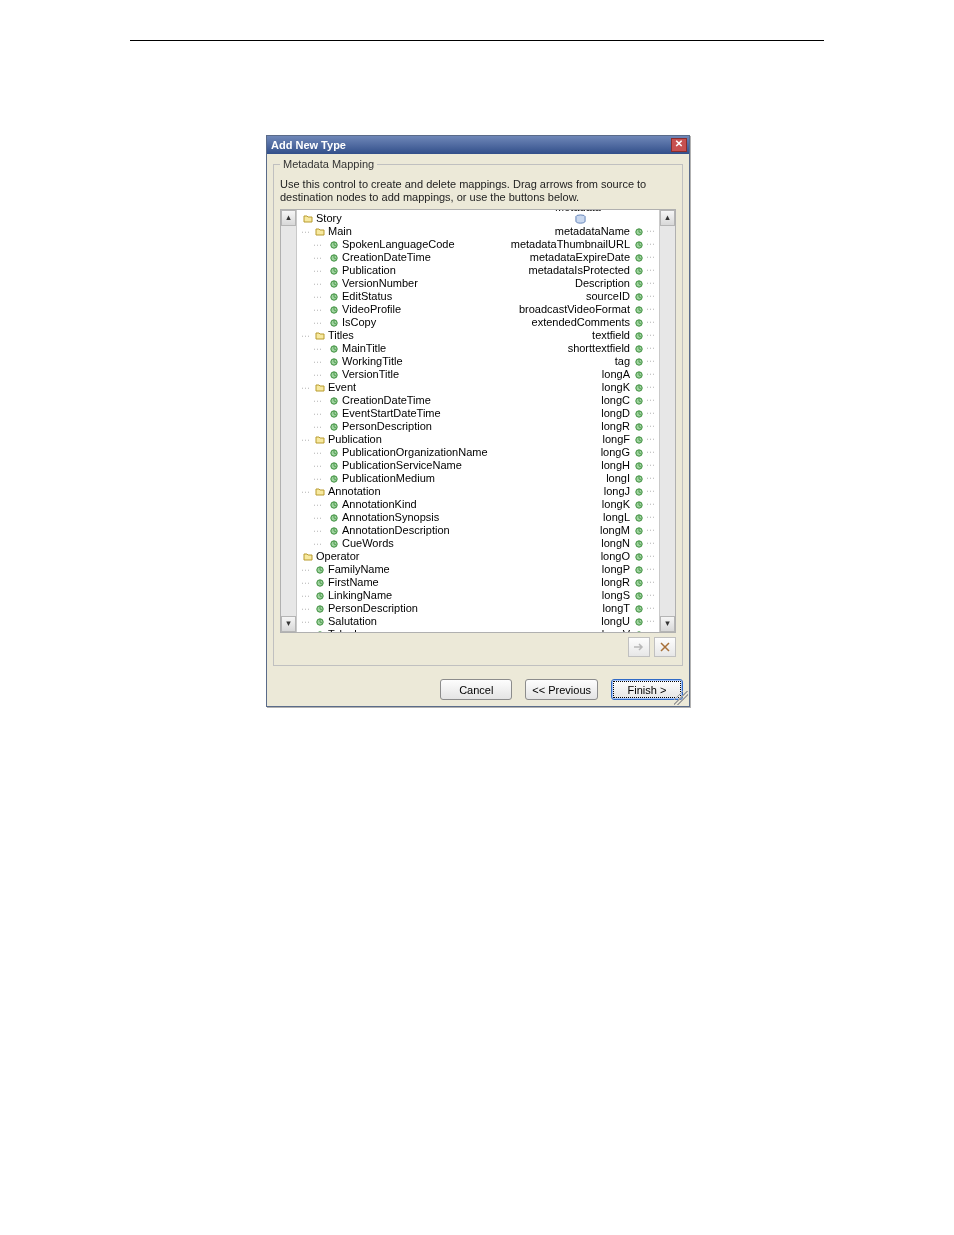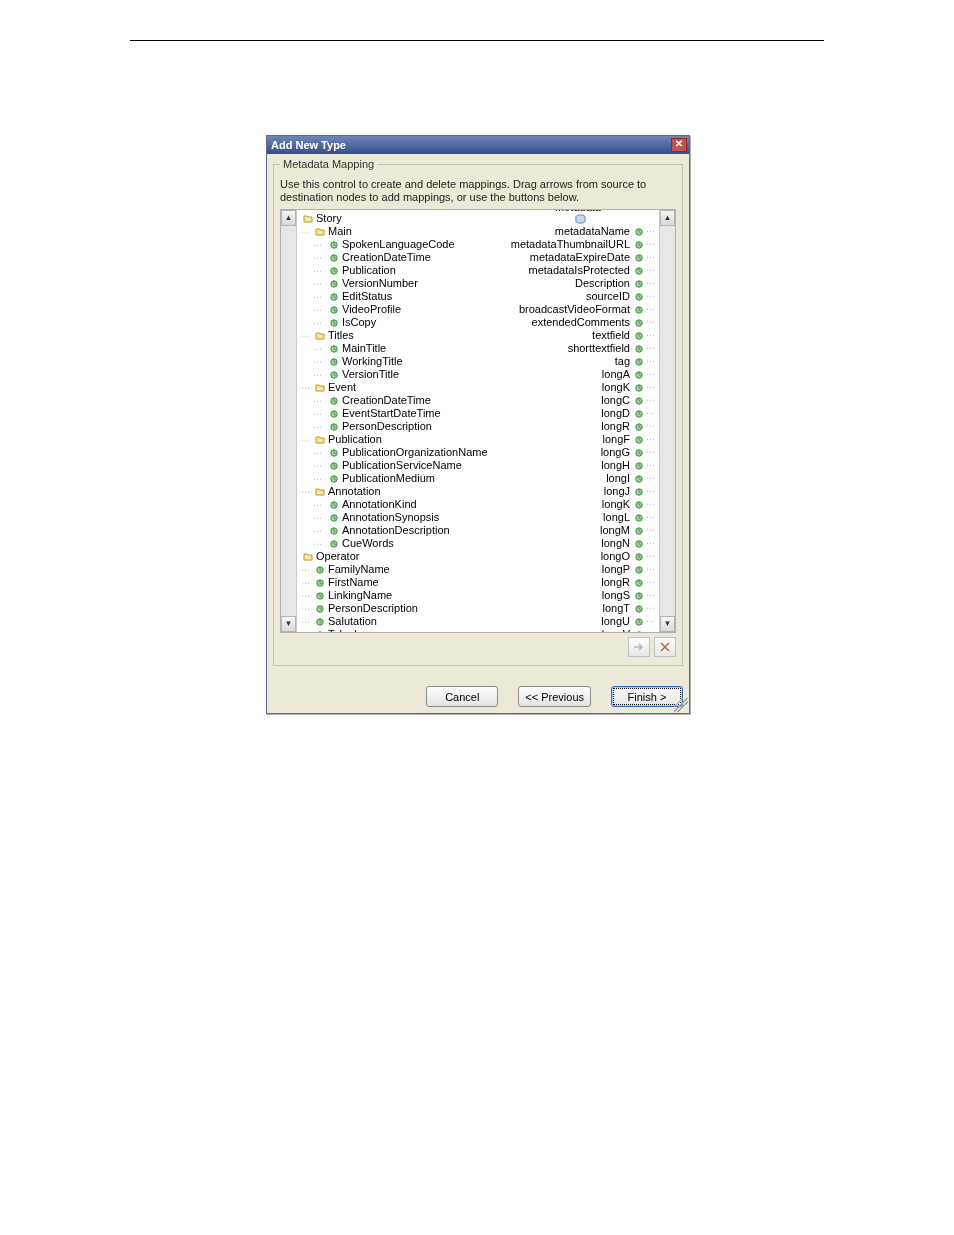--- a/index.html
+++ b/index.html
@@ -137,22 +137,22 @@
   .iconbtn {
     width: 22px; height: 20px;
     border: 1px solid #c0c0c0;
     background: linear-gradient(#fdfdfd,#e7e7e7);
     display:flex; align-items:center; justify-content:center;
     color:#4a6;
   }
   .iconbtn.disabled { color:#b8b8b8; }
   .iconbtn svg { width:12px; height:12px; }
   .btnrow {
-    display:flex; justify-content:flex-end; gap:20px;
-    margin-top: 20px;
+    display:flex; justify-content:flex-end; gap:13px;
+    margin-top: 13px;
   }
   .winbtn {
     min-width: 72px;
     height: 21px;
     font-size: 11px;
     font-family: inherit;
     background: linear-gradient(#fdfdfd,#e4e4e4);
     border: 1px solid #8c8c8c;
     border-radius: 3px;
     padding: 0 6px;

